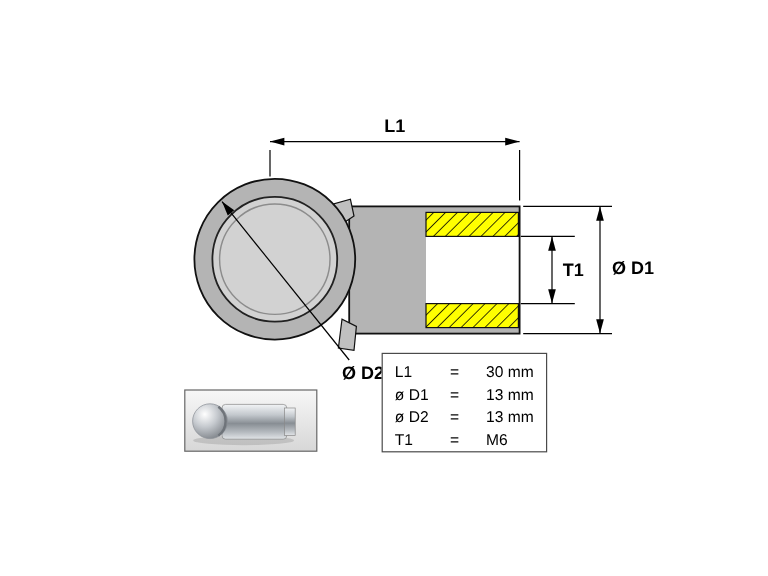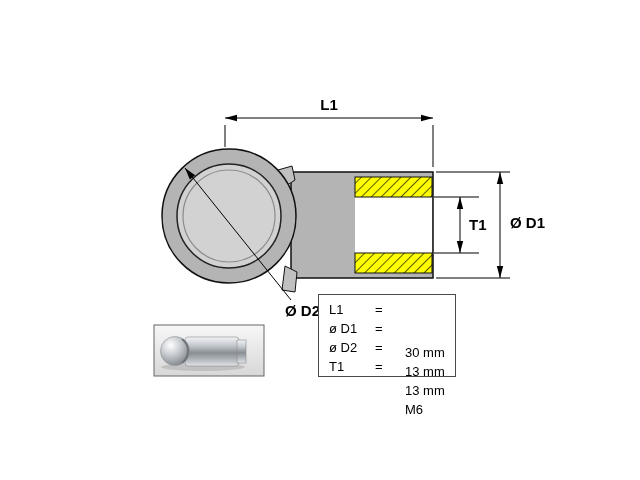--- a/index.html
+++ b/index.html
@@ -1,21 +1,21 @@
 <!DOCTYPE html>
 <html><head>
 <meta charset="utf-8">
 <style>
   html,body{margin:0;padding:0;}
   body{width:640px;height:480px;background:#ffffff;font-family:"Liberation Sans",sans-serif;position:relative;overflow:hidden;}
   #stage{position:absolute;left:0;top:0;width:640px;height:480px;padding-left:33px;}
   svg text{font-family:"Liberation Sans",sans-serif;font-weight:bold;font-size:15px;fill:#000;}
   .spec-table{position:absolute;left:318px;top:294px;width:138px;height:83px;border:1px solid #4a4a4a;background:#fff;box-sizing:border-box;padding-top:5px;}
   .spec-row{display:grid;grid-template-columns:46px 16px 1fr;padding-left:10px;height:19px;line-height:19px;font-size:13px;color:#000;}
-  .spec-row .val{padding-left:14px;margin-top:43px;}
+  .spec-row .val{padding-left:14px;}
 </style>
 </head>
 <body>
 
 <div id="stage">
 
   <svg width="640" height="480" viewBox="0 0 640 480">
     <defs>
       <pattern id="hatch" width="7" height="7" patternUnits="userSpaceOnUse" patternTransform="rotate(45)">
         <line x1="0" y1="0" x2="0" y2="7" stroke="#000" stroke-width="1.3"></line>

